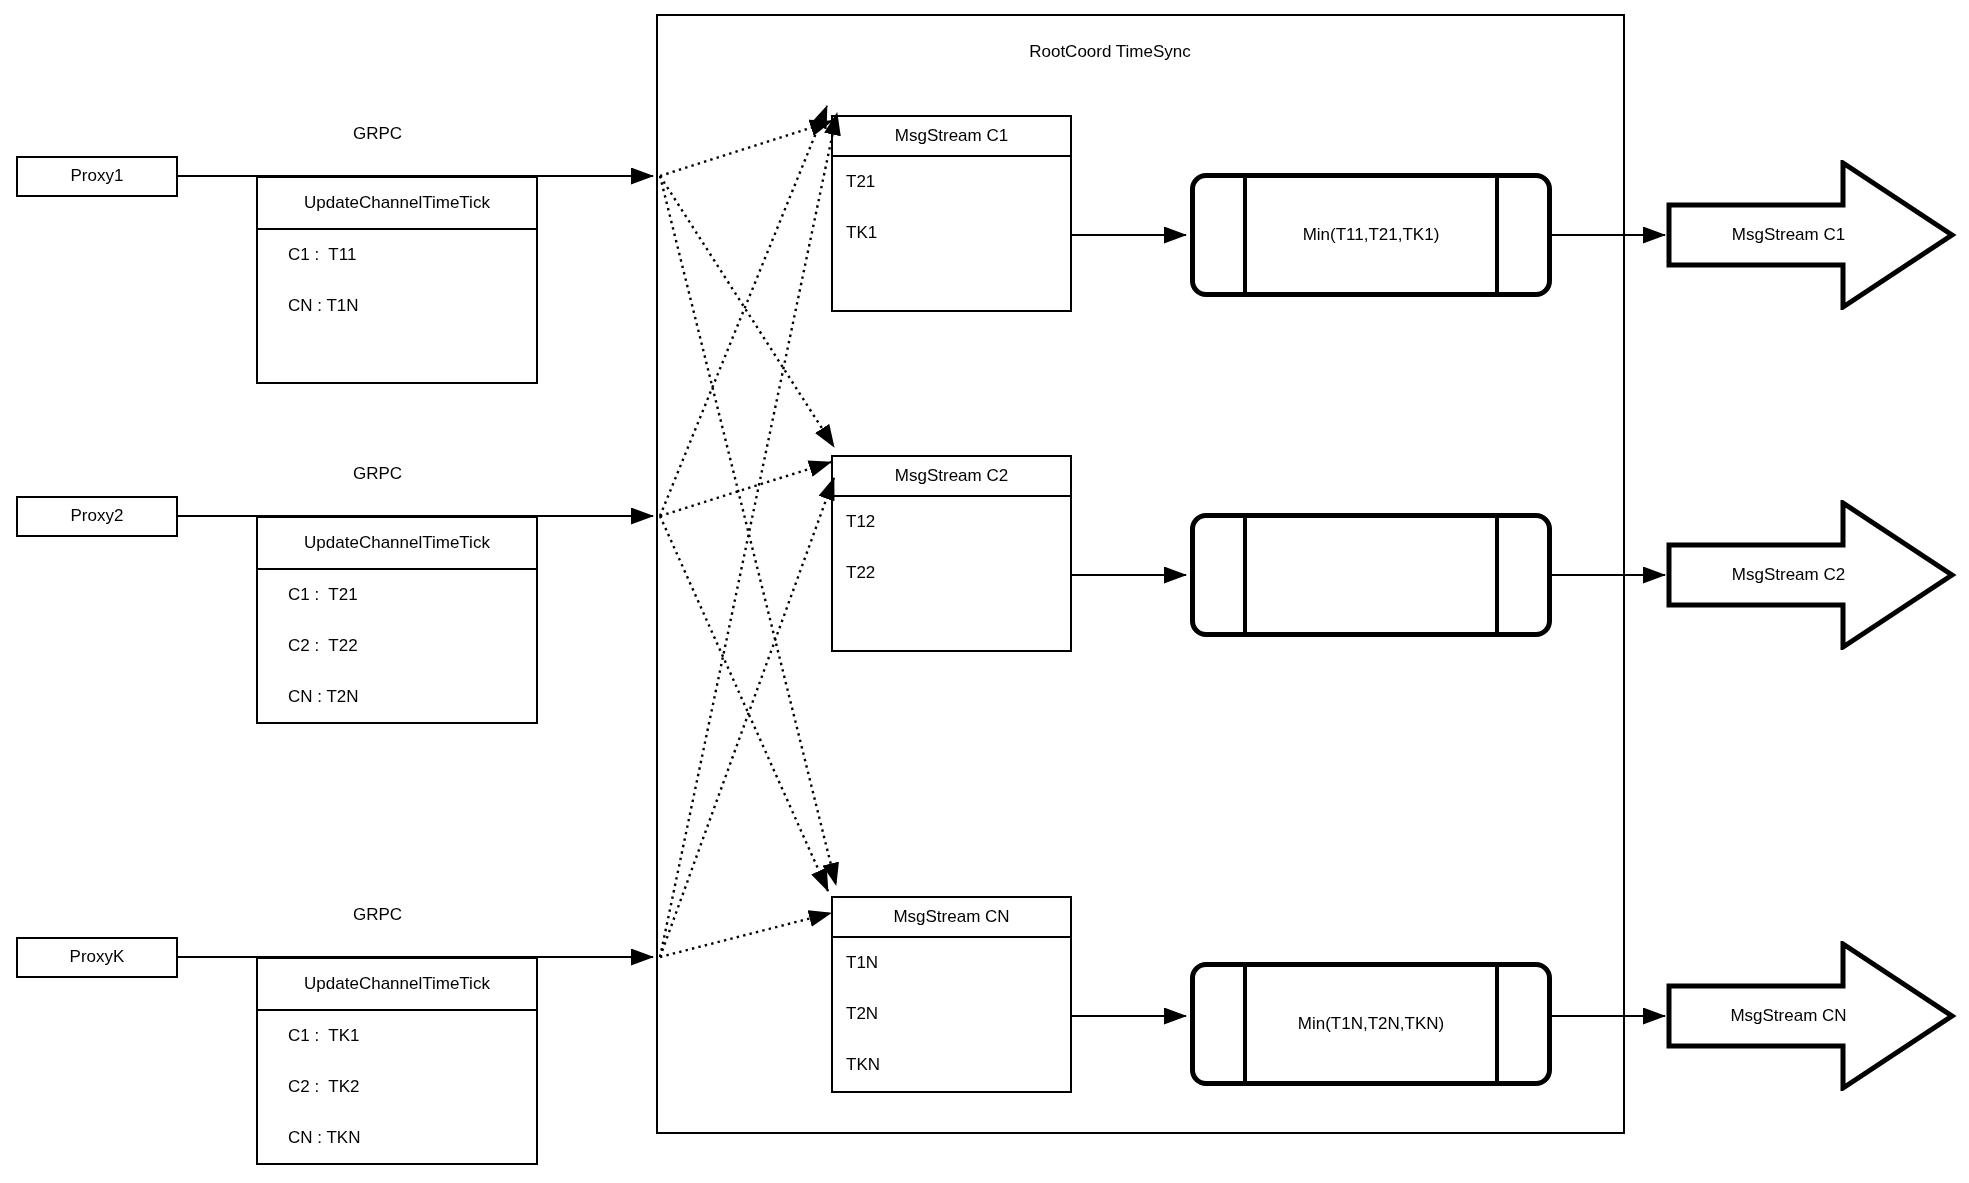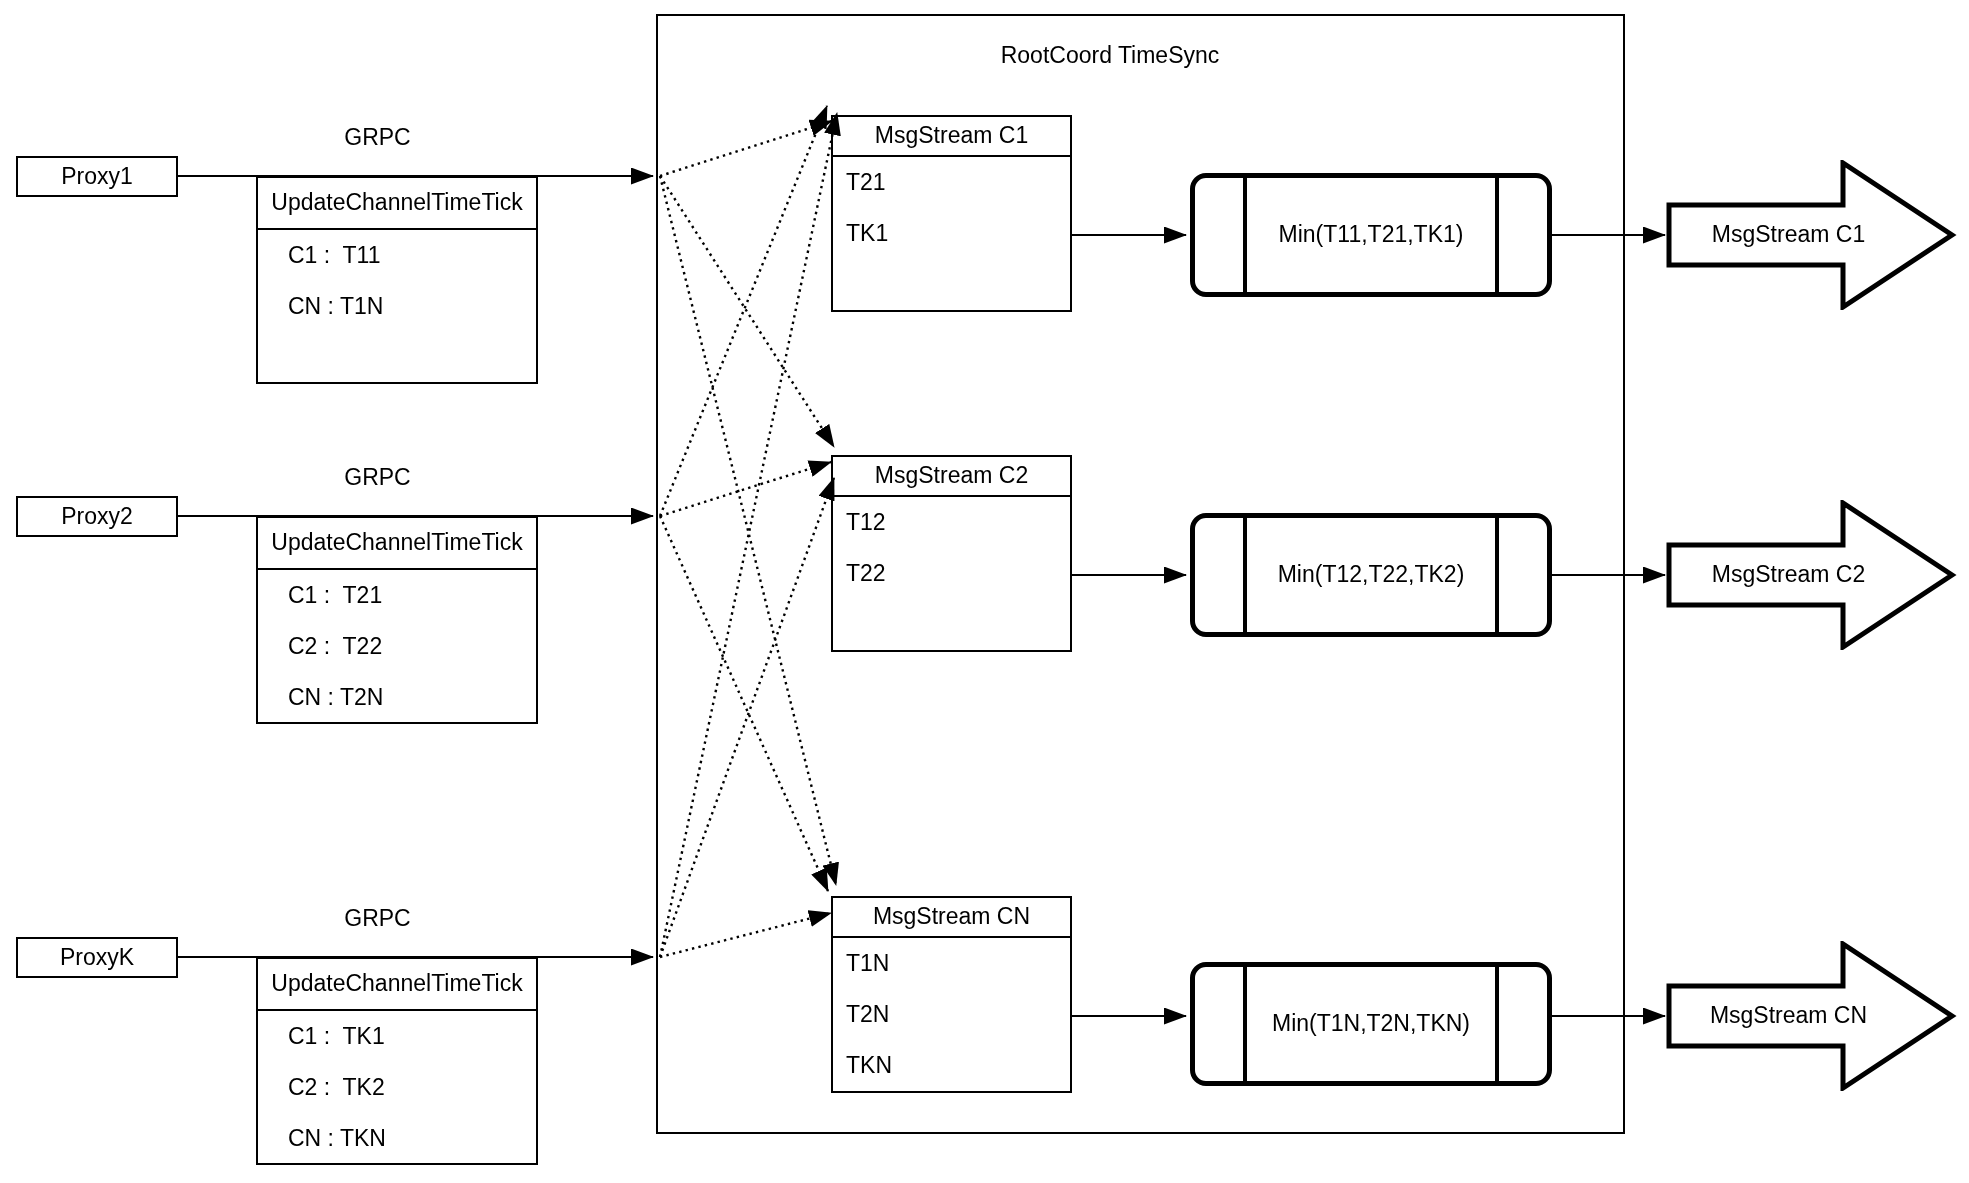--- a/index.html
+++ b/index.html
@@ -1,21 +1,21 @@
 <!DOCTYPE html>
 <html><head>
 <meta charset="utf-8">
 <style>
   html,body { margin:0; padding:0; background:#ffffff; }
   .canvas {
     position:relative; width:1969px; height:1183px; background:#ffffff;
     font-family:"Liberation Sans", sans-serif; color:#000; overflow:hidden;
   }
   .abs { position:absolute; box-sizing:border-box; }
-  .txt { font-size:23px; line-height:1.2; }
+  .txt { font-size:17px; line-height:1.2; }
   .center { display:flex; align-items:center; justify-content:center; }
 
   
   .node { border:2px solid #000; background:#fff; }
 
   
   .proxy { left:16px; width:162px; height:41px; }
 
   
   .grpc { left:295px; width:165px; height:30px; text-align:center; }
@@ -102,21 +102,20 @@
 
   <div class="abs mtable" style="top:455px;">
     <div class="thead txt">MsgStream C2</div>
     <div class="trow txt">T12</div>
     <div class="trow txt">T22</div>
   </div>
 
   <div class="abs minbox" style="top:513px;">
     <div class="bar l"></div>
     <div class="bar r"></div>
-    <div class="mlabel txt">Min(T12,T22,TK2)</div>
   </div>
 
   <div class="abs outarrow" style="left:1666px; top:500px;">
     <svg width="292" height="150" viewBox="0 0 292 150">
       <polygon points="3,45 177,45 177,3 286,75 177,147 177,105 3,105" fill="#ffffff" stroke="#000000" stroke-width="5" stroke-linejoin="miter"></polygon>
     </svg>
     <div class="alabel txt">MsgStream C2</div>
   </div>
 
   <div class="abs node proxy center txt" style="top:937px;">

